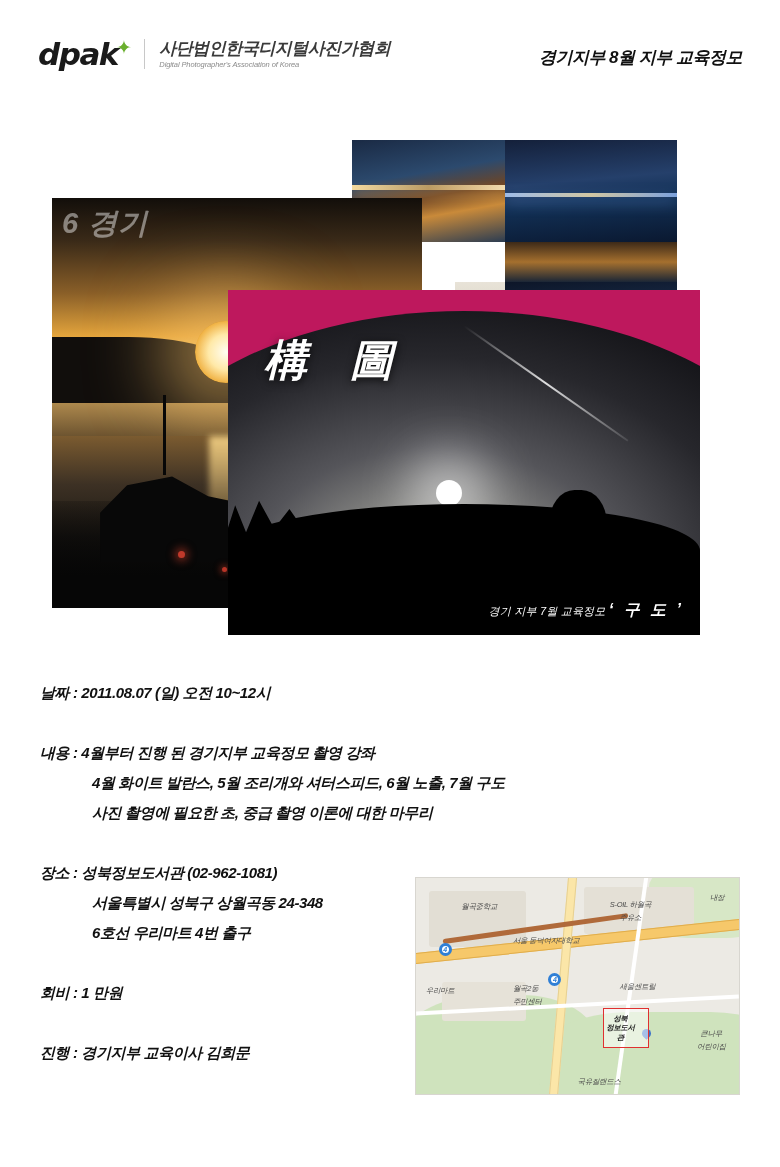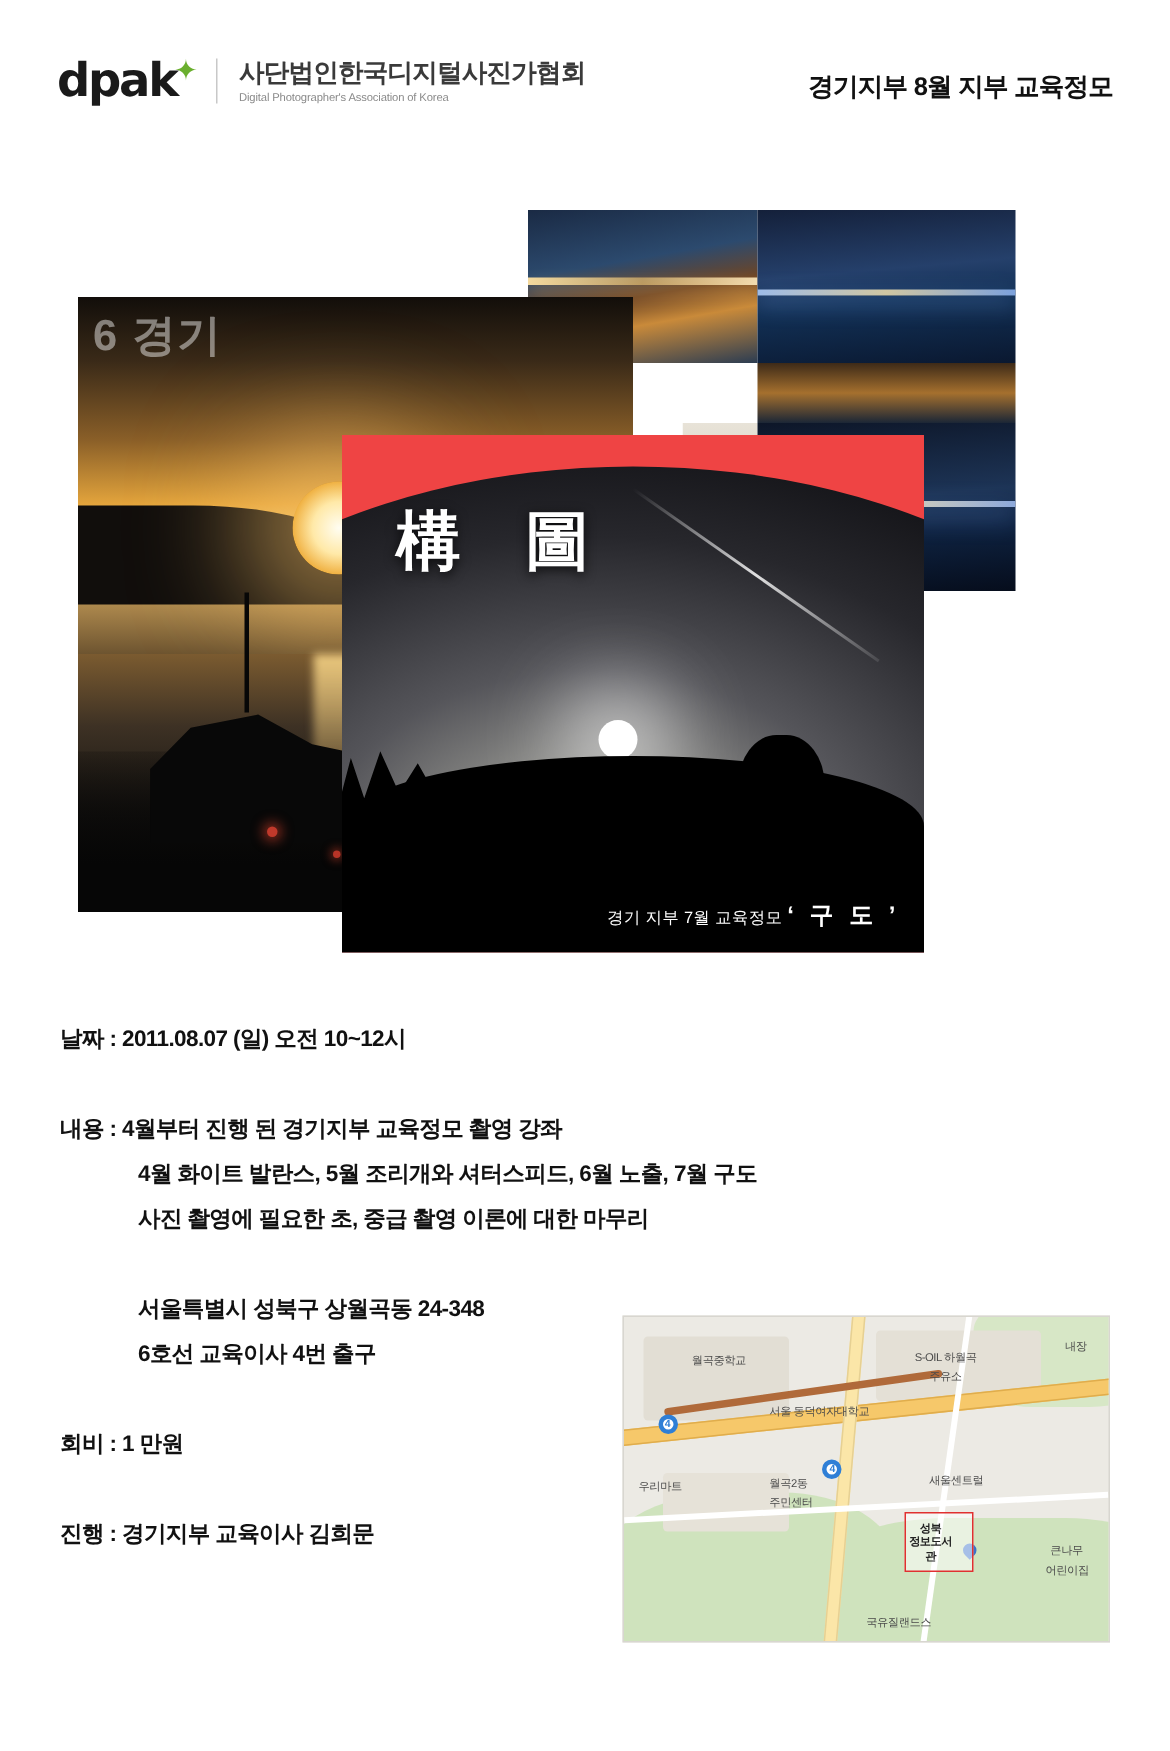--- a/index.html
+++ b/index.html
@@ -8,20 +8,21 @@
     width: 780px; height: 1167px;
     background: #ffffff;
     font-family: "Liberation Sans", sans-serif;
     color: #111;
   }
   .page {
     position: relative;
     width: 780px; height: 1167px;
     overflow: hidden;
     background: #fff;
+    font-style: italic;
   }
 
   
   .header {
     position: absolute;
     top: 38px; left: 0; right: 0;
     height: 46px;
   }
   .logo-wrap {
     position: absolute;
@@ -176,23 +177,23 @@
     font-size: 29px;
     font-weight: bold;
     color: rgba(255,255,255,.45);
     letter-spacing: 1px;
   }
 
   
   .mainphoto {
     position: absolute;
     left: 228px; top: 160px;
-    width: 388px; height: 345px;
+    width: 472px; height: 345px;
     overflow: hidden;
-    background: #ef4444;
+    background: #be185d;
   }
   .mainphoto .dome {
     position: absolute;
     left: 50%; top: 6%;
     width: 700px; height: 420px;
     margin-left: -350px;
     border-radius: 50%;
     background: radial-gradient(ellipse at 46% 62%, #f4f4f0 0%, #cfcfca 6%, #8e8e8a 16%, #55555a 34%, #27272c 58%, #101014 80%, #07070a 100%);
   }
   .mainphoto .moon {
@@ -422,22 +423,23 @@
 
     <div class="row">
       <div class="line">내용 : 4월부터 진행 된 경기지부 교육정모 촬영 강좌</div>
       <div class="line indent">4월 화이트 발란스, 5월 조리개와 셔터스피드, 6월 노출, 7월 구도</div>
       <div class="line indent">사진 촬영에 필요한 초, 중급 촬영 이론에 대한 마무리</div>
     </div>
 
     <div class="gap-lg"></div>
 
     <div class="row">
+      <div class="line">장소 : 성북정보도서관 (02-962-1081)</div>
       <div class="line indent">서울특별시 성북구 상월곡동 24-348</div>
-      <div class="line indent">6호선 교육이사 4번 출구</div>
+      <div class="line indent">6호선 우리마트 4번 출구</div>
     </div>
 
     <div class="gap-lg"></div>
 
     <div class="row">
       <div class="line">회비 : 1 만원</div>
     </div>
 
     <div class="gap-lg"></div>
 

